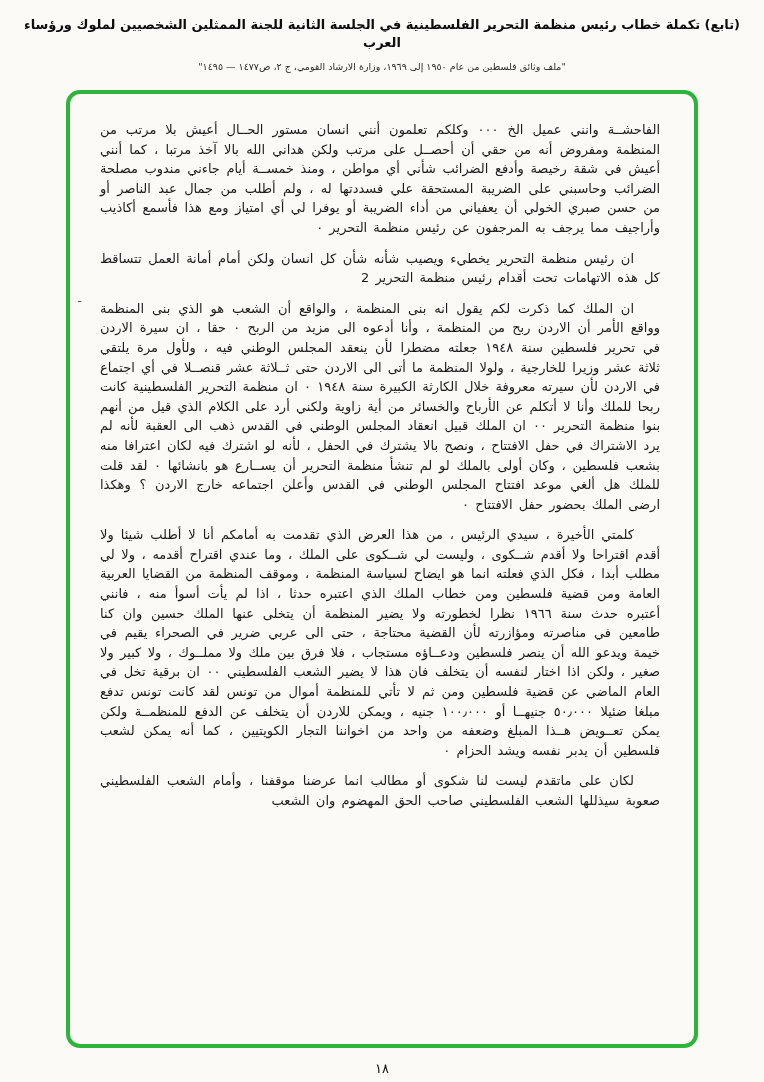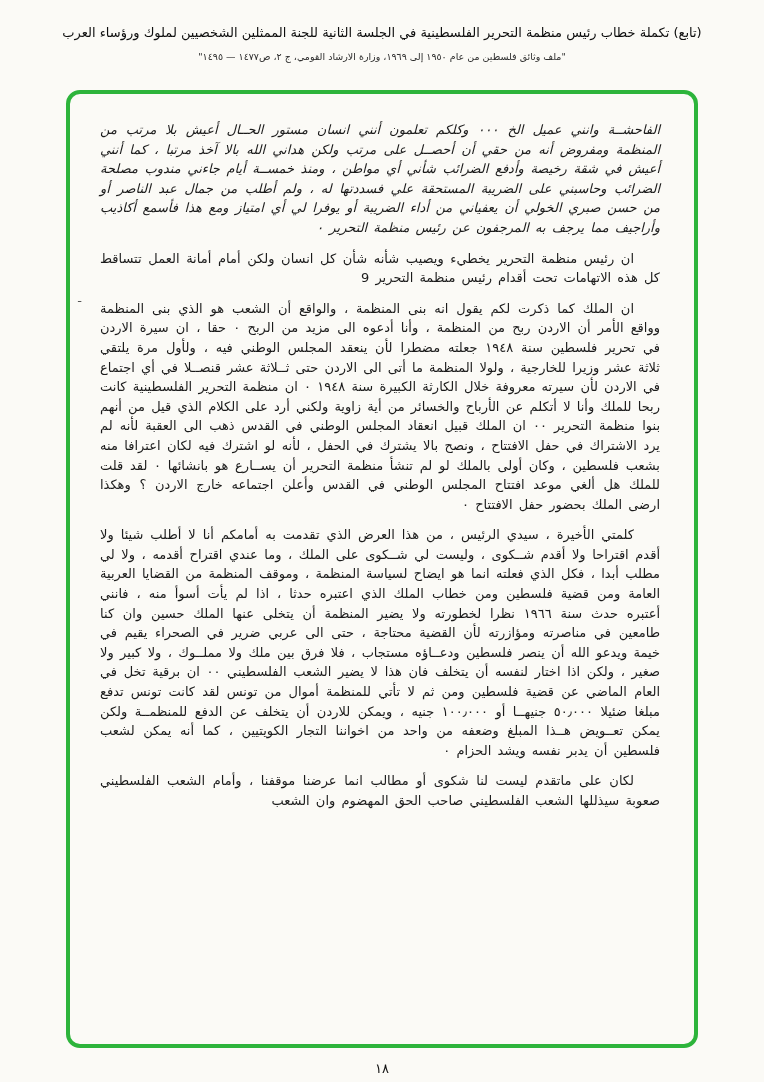--- a/index.html
+++ b/index.html
@@ -11,25 +11,24 @@
     position: relative;
     overflow: hidden;
   }
   .doc-header {
     position: absolute;
     top: 16px; left: 0; right: 0;
     text-align: center;
   }
   .doc-title {
     font-size: 13px;
-    font-weight: 400;
+    font-weight: 700;
     color: #0d0d0d;
     padding: 0 6px;
     line-height: 1.4;
-    margin-top: 8px;
   }
   .doc-source {
     font-size: 9.5px;
     color: #2b2b2b;
     margin-top: 9px;
     letter-spacing: 0.2px;
   }
   .text-frame {
     position: absolute;
     top: 90px; right: 66px;
@@ -43,21 +42,21 @@
   .para {
     font-size: 13px;
     line-height: 19.6px;
     color: #1b1b1b;
     text-align: justify;
     text-indent: 26px;
     margin: 0 0 11px 0;
     letter-spacing: 0.2px;
     word-spacing: 2px;
   }
-  .para.no-indent { text-indent: 0; font-style: italic; }
+  .para.no-indent { text-indent: 0; }
   .margin-mark {
     position: absolute;
     top: 198px; left: 8px;
     font-size: 11px;
     color: #555;
   }
   .page-number {
     position: absolute;
     bottom: 6px; left: 0; right: 0;
     text-align: center;
@@ -73,21 +72,21 @@
   <header class="doc-header">
     <h1 class="doc-title">(تابع) تكملة خطاب رئيس منظمة التحرير الفلسطينية في الجلسة الثانية للجنة الممثلين الشخصيين لملوك ورؤساء العرب</h1>
     <div class="doc-source">"ملف وثائق فلسطين من عام ١٩٥٠ إلى ١٩٦٩، وزارة الارشاد القومي، ج ٢، ص١٤٧٧ — ١٤٩٥"</div>
   </header>
 
   <section class="text-frame" style="border-color: rgb(45, 180, 59);">
     <span class="margin-mark">ـ</span>
 
     <p class="para no-indent">الفاحشــة وانني عميل الخ ٠٠٠ وكلكم تعلمون أنني انسان مستور الحــال أعيش بلا مرتب من المنظمة ومفروض أنه من حقي أن أحصــل على مرتب ولكن هداني الله بالا آخذ مرتبا ، كما أنني أعيش في شقة رخيصة وأدفع الضرائب شأني أي مواطن ، ومنذ خمســة أيام جاءني مندوب مصلحة الضرائب وحاسبني على الضريبة المستحقة علي فسددتها له ، ولم أطلب من جمال عبد الناصر أو من حسن صبري الخولي أن يعفياني من أداء الضريبة أو يوفرا لي أي امتياز ومع هذا فأسمع أكاذيب وأراجيف مما يرجف به المرجفون عن رئيس منظمة التحرير ٠</p>
 
-    <p class="para">ان رئيس منظمة التحرير يخطيء ويصيب شأنه شأن كل انسان ولكن أمام أمانة العمل تتساقط كل هذه الاتهامات تحت أقدام رئيس منظمة التحرير 9</p>
+    <p class="para">ان رئيس منظمة التحرير يخطيء ويصيب شأنه شأن كل انسان ولكن أمام أمانة العمل تتساقط كل هذه الاتهامات تحت أقدام رئيس منظمة التحرير 2</p>
 
     <p class="para">ان الملك كما ذكرت لكم يقول انه بنى المنظمة ، والواقع أن الشعب هو الذي بنى المنظمة وواقع الأمر أن الاردن ربح من المنظمة ، وأنا أدعوه الى مزيد من الربح ٠ حقا ، ان سيرة الاردن في تحرير فلسطين سنة ١٩٤٨ جعلته مضطرا لأن ينعقد المجلس الوطني فيه ، ولأول مرة يلتقي ثلاثة عشر وزيرا للخارجية ، ولولا المنظمة ما أتى الى الاردن حتى ثــلاثة عشر قنصــلا في أي اجتماع في الاردن لأن سيرته معروفة خلال الكارثة الكبيرة سنة ١٩٤٨ ٠ ان منظمة التحرير الفلسطينية كانت ربحا للملك وأنا لا أتكلم عن الأرباح والخسائر من أية زاوية ولكني أرد على الكلام الذي قيل من أنهم بنوا منظمة التحرير ٠٠ ان الملك قبيل انعقاد المجلس الوطني في القدس ذهب الى العقبة لأنه لم يرد الاشتراك في حفل الافتتاح ، ونصح بالا يشترك في الحفل ، لأنه لو اشترك فيه لكان اعترافا منه بشعب فلسطين ، وكان أولى بالملك لو لم تنشأ منظمة التحرير أن يســارع هو بانشائها ٠ لقد قلت للملك هل ألغي موعد افتتاح المجلس الوطني في القدس وأعلن اجتماعه خارج الاردن ؟ وهكذا ارضى الملك بحضور حفل الافتتاح ٠</p>
 
     <p class="para">كلمتي الأخيرة ، سيدي الرئيس ، من هذا العرض الذي تقدمت به أمامكم أنا لا أطلب شيئا ولا أقدم اقتراحا ولا أقدم شــكوى ، وليست لي شــكوى على الملك ، وما عندي اقتراح أقدمه ، ولا لي مطلب أبدا ، فكل الذي فعلته انما هو ايضاح لسياسة المنظمة ، وموقف المنظمة من القضايا العربية العامة ومن قضية فلسطين ومن خطاب الملك الذي اعتبره حدثا ، اذا لم يأت أسوأ منه ، فانني أعتبره حدث سنة ١٩٦٦ نظرا لخطورته ولا يضير المنظمة أن يتخلى عنها الملك حسين وان كنا طامعين في مناصرته ومؤازرته لأن القضية محتاجة ، حتى الى عربي ضرير في الصحراء يقيم في خيمة ويدعو الله أن ينصر فلسطين ودعــاؤه مستجاب ، فلا فرق بين ملك ولا مملــوك ، ولا كبير ولا صغير ، ولكن اذا اختار لنفسه أن يتخلف فان هذا لا يضير الشعب الفلسطيني ٠٠ ان برقية تخل في العام الماضي عن قضية فلسطين ومن ثم لا تأتي للمنظمة أموال من تونس لقد كانت تونس تدفع مبلغا ضئيلا ٥٠٫٠٠٠ جنيهــا أو ١٠٠٫٠٠٠ جنيه ، ويمكن للاردن أن يتخلف عن الدفع للمنظمــة ولكن يمكن تعــويض هــذا المبلغ وضعفه من واحد من اخواننا التجار الكويتيين ، كما أنه يمكن لشعب فلسطين أن يدبر نفسه ويشد الحزام ٠</p>
 
     <p class="para">لكان على ماتقدم ليست لنا شكوى أو مطالب انما عرضنا موقفنا ، وأمام الشعب الفلسطيني صعوبة سيذللها الشعب الفلسطيني صاحب الحق المهضوم وان الشعب</p>
   </section>
 
   <footer>
     <div class="page-number">١٨</div>

